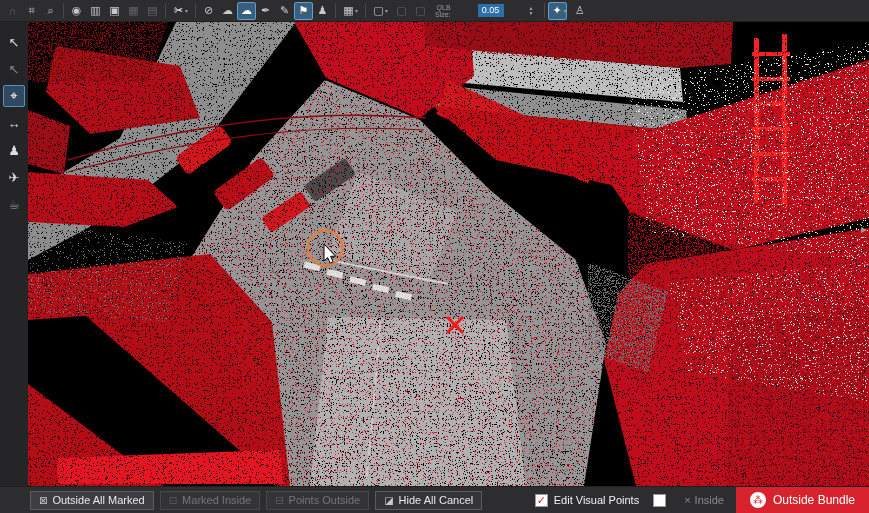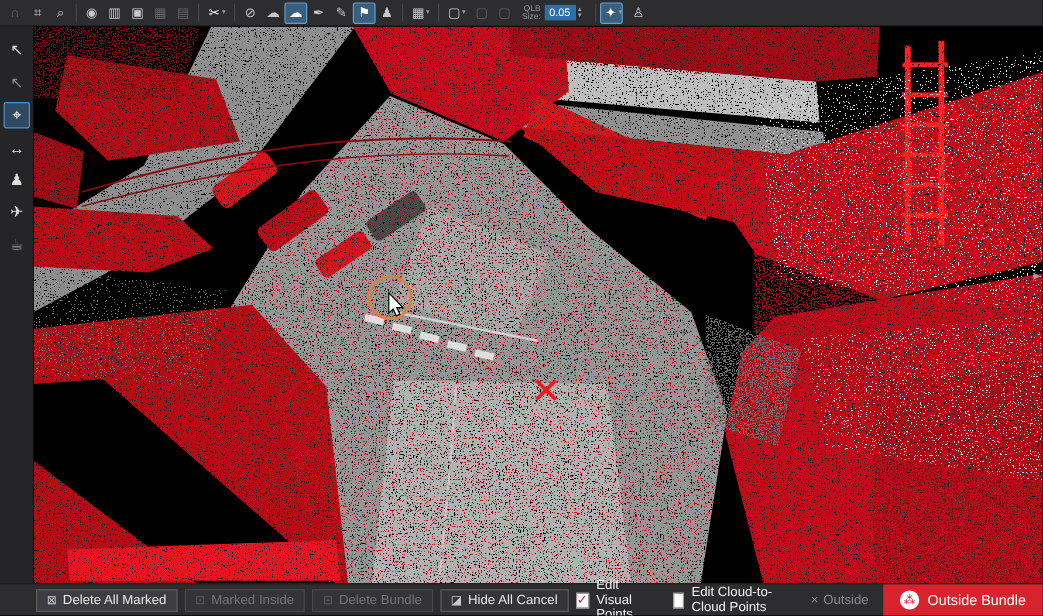--- a/index.html
+++ b/index.html
@@ -11,21 +11,21 @@
   .topbar { position:absolute; top:0; left:0; width:869px; height:22px;
     background:#2d2d30; border-bottom:1px solid #202023;
     display:flex; align-items:center; padding-left:3px; }
   .tb-ic { width:19px; height:18px; display:flex; align-items:center; justify-content:center;
     font-size:11px; color:#c8c8c8; border:1px solid transparent; border-radius:2px; cursor:default; }
   .tb-ic.dim { color:#64646a; }
   .tb-ic.bright { color:#ffffff; }
   .tb-ic.active { background:#3a5f7d; border-color:#5f9fd6; color:#fff; }
   .tb-sep { width:1px; height:15px; background:#47474c; margin:0 3px; }
   .dd { font-size:6px; color:#9a9a9a; width:7px; margin-left:-3px; }
-  .qlb { display:flex; align-items:center; margin-left:5px; }
+  .qlb { display:flex; align-items:center; margin-left:5px;gap:24px; }
   .qlb-label { font-size:7px; line-height:7px; color:#9a9a9a; text-align:right; margin-right:3px; }
   .qlb-value { background:#2f6fa8; color:#fff; font-size:9px; min-width:26px; height:13px;
     line-height:13px; padding:0 3px; text-align:center; }
   .qlb-step { display:flex; flex-direction:column; justify-content:center; margin-left:1px; }
   .qlb-step span { font-size:5px; line-height:5px; color:#aaa; }
 
   
   .leftbar { position:absolute; top:22px; left:0; width:28px; height:464px;
     background:#252528; display:flex; flex-direction:column; align-items:center;
     padding-top:9px; gap:5px; }
@@ -217,47 +217,46 @@
       </g>
       <circle cx="297" cy="226" r="17.5" fill="none" stroke="#dd8040" stroke-width="2.5" opacity="0.95"></circle>
       <path d="M296,222 l0,17 l3.6,-3.4 l2.6,5.6 l3,-1.4 l-2.6,-5.5 l5,-0.1 Z" fill="#ffffff" stroke="#000" stroke-width="1"></path>
     </svg>
     <div class="chevron">▸</div>
   </div>
 
   <div class="bottombar">
     <div class="bb-btn">
       <span class="bicon">⊠</span>
-      <span>Delete All Marked</span>
+      <span>Outside All Marked</span>
     </div>
     <div class="bb-btn disabled">
       <span class="bicon">⊡</span>
       <span>Marked Inside</span>
     </div>
     <div class="bb-btn disabled">
       <span class="bicon">⊟</span>
-      <span>Delete Bundle</span>
+      <span>Points Outside</span>
     </div>
     <div class="bb-btn darker">
       <span class="bicon">◪</span>
       <span>Hide All Cancel</span>
     </div>
 
     <div class="bb-right">
       <div class="chk">
         <span class="chk-box">✓</span>
         <span>Edit Visual Points</span>
       </div>
       <div class="chk">
         <span class="chk-box"></span>
-        <span>Edit Cloud-to-Cloud Points</span>
       </div>
       <div class="cancel">
         <span>×</span>
-        <span>Outside</span>
+        <span>Inside</span>
       </div>
       <div class="optimize">
         <span class="opt-ic">⁂</span>
         <span>Outside Bundle</span>
       </div>
     </div>
   </div>
 
 </div>
 

